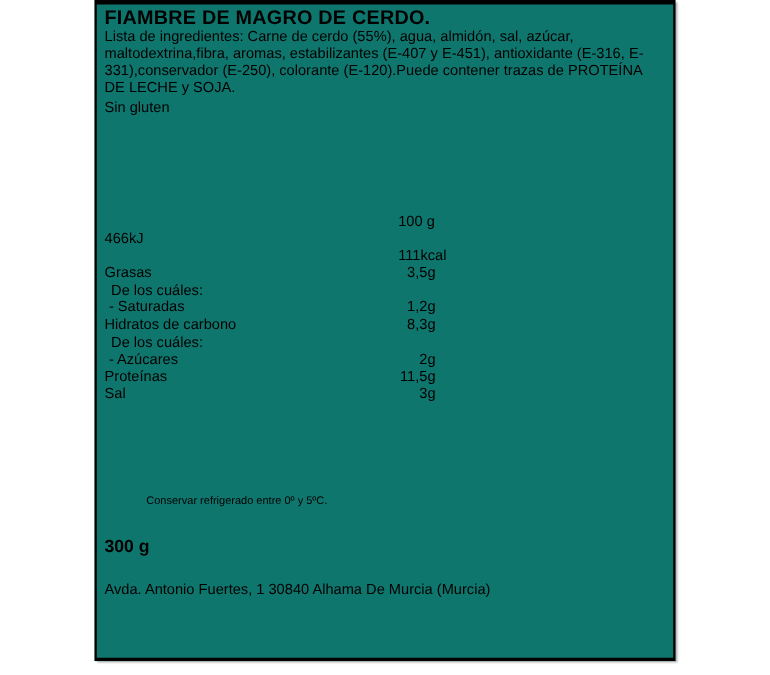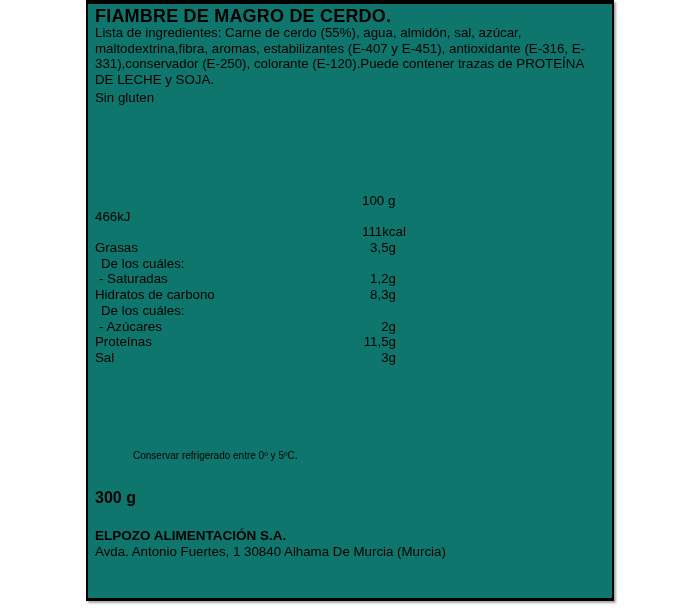--- a/index.html
+++ b/index.html
@@ -119,17 +119,16 @@
       <div class="nlabel">Sal</div>
       <div class="nval right">3g</div>
     </div>
   </div>
 
   <div class="storage">Conservar refrigerado entre 0º y 5ºC.</div>
 
   <div class="weight">300 g</div>
 
   <div class="company">
-    <div class="name">ELPOZO ALIMENTACIÓN S.A.</div>
     <div class="addr">Avda. Antonio Fuertes, 1 30840 Alhama De Murcia (Murcia)</div>
   </div>
 
 </div>
 
 </body></html>

